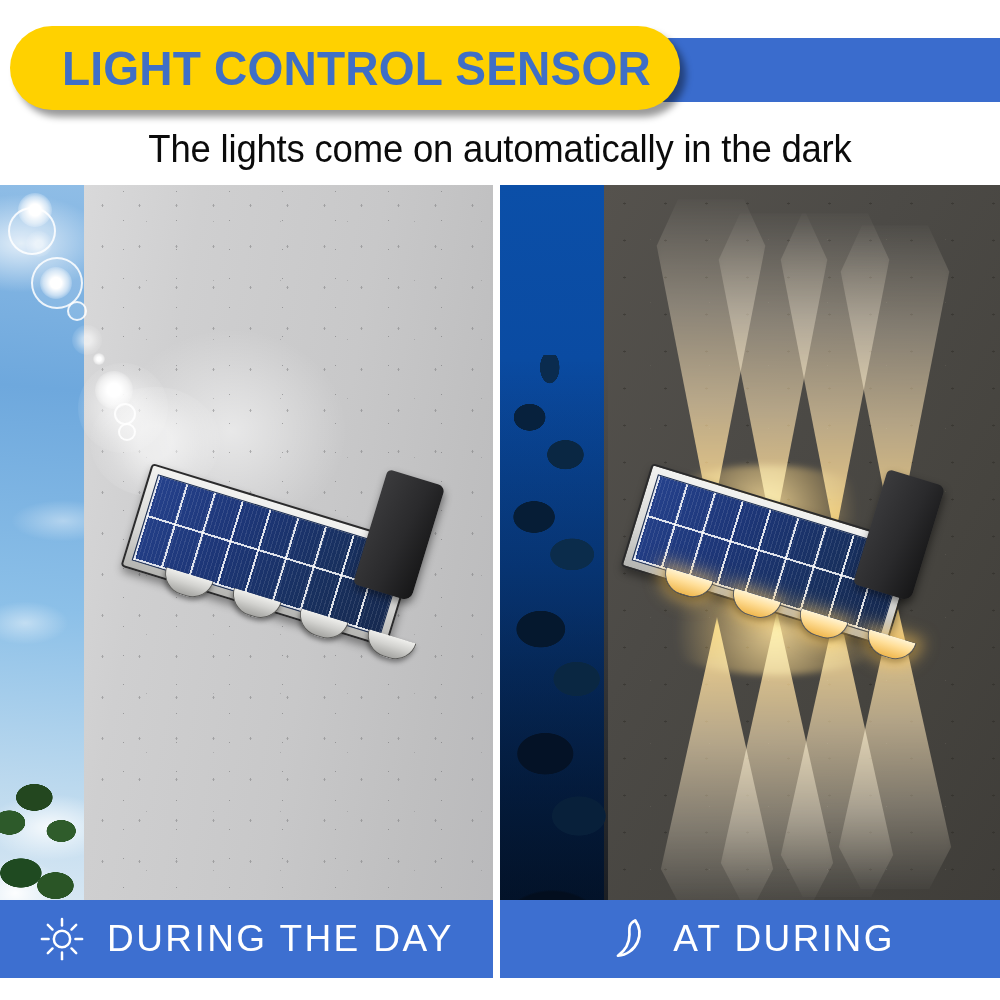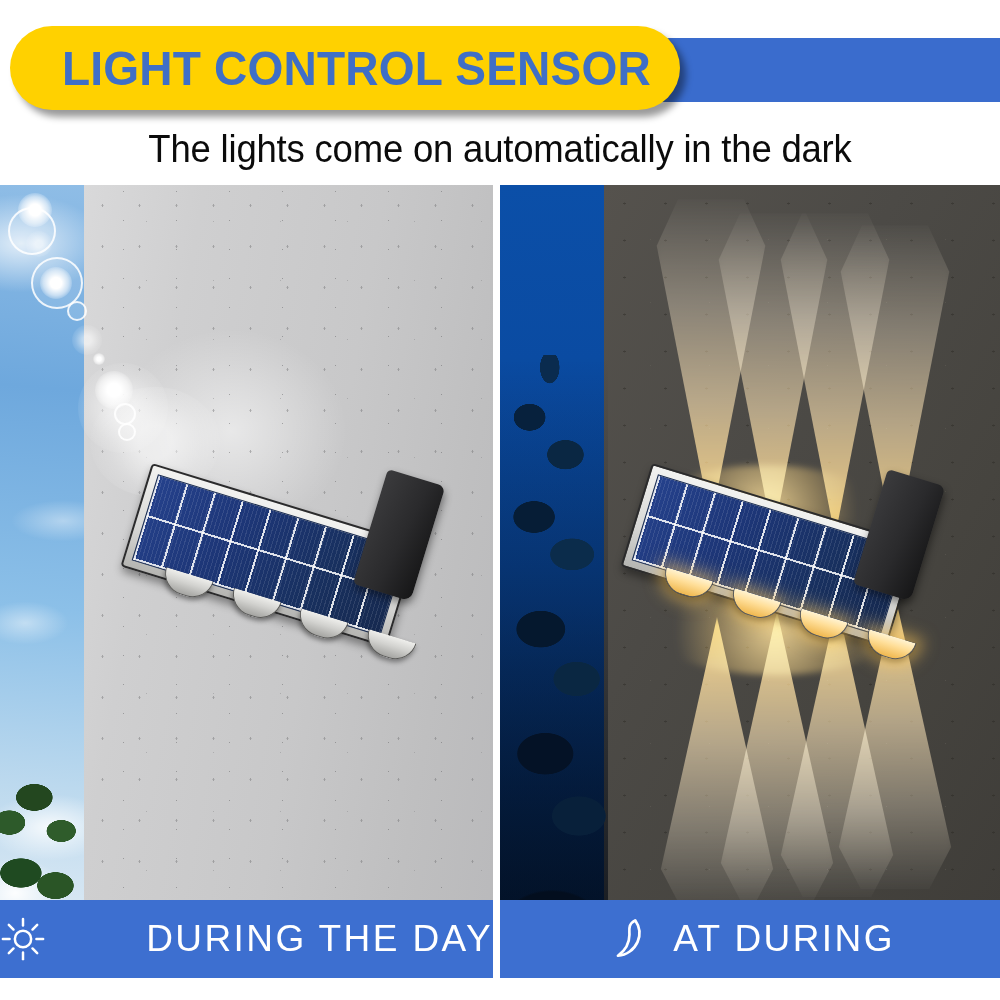--- a/index.html
+++ b/index.html
@@ -213,21 +213,21 @@
     box-shadow:0 0 16px 6px rgba(255,200,90,.55), 0 3px 5px rgba(0,0,0,.40);
   }
 
   
   .label-bar {
     position:absolute; top:900px; height:78px;
     background:#3d6fd0;
     display:flex; align-items:center; justify-content:center;
     gap:22px;
   }
-  #bar-day   { left:0px;   width:493px;justify-content:space-between; }
+  #bar-day   { left:0px;   width:493px; }
   #bar-night { left:500px; width:500px; }
   .label-text {
     color:#ffffff; font-size:37px; font-weight:400;
     letter-spacing:2.4px;
     font-family:"Liberation Sans", sans-serif;
     white-space:nowrap;
   }
   .label-icon { width:46px; height:46px; flex:0 0 auto; }
 </style>
 </head>

